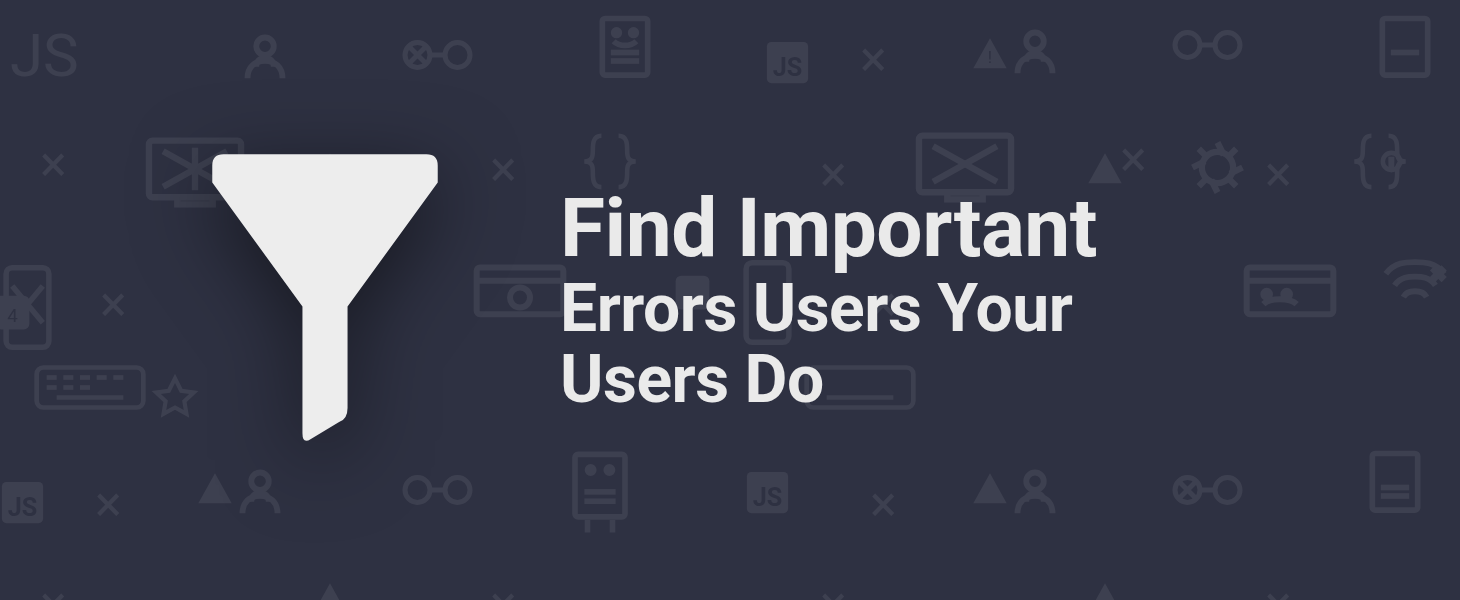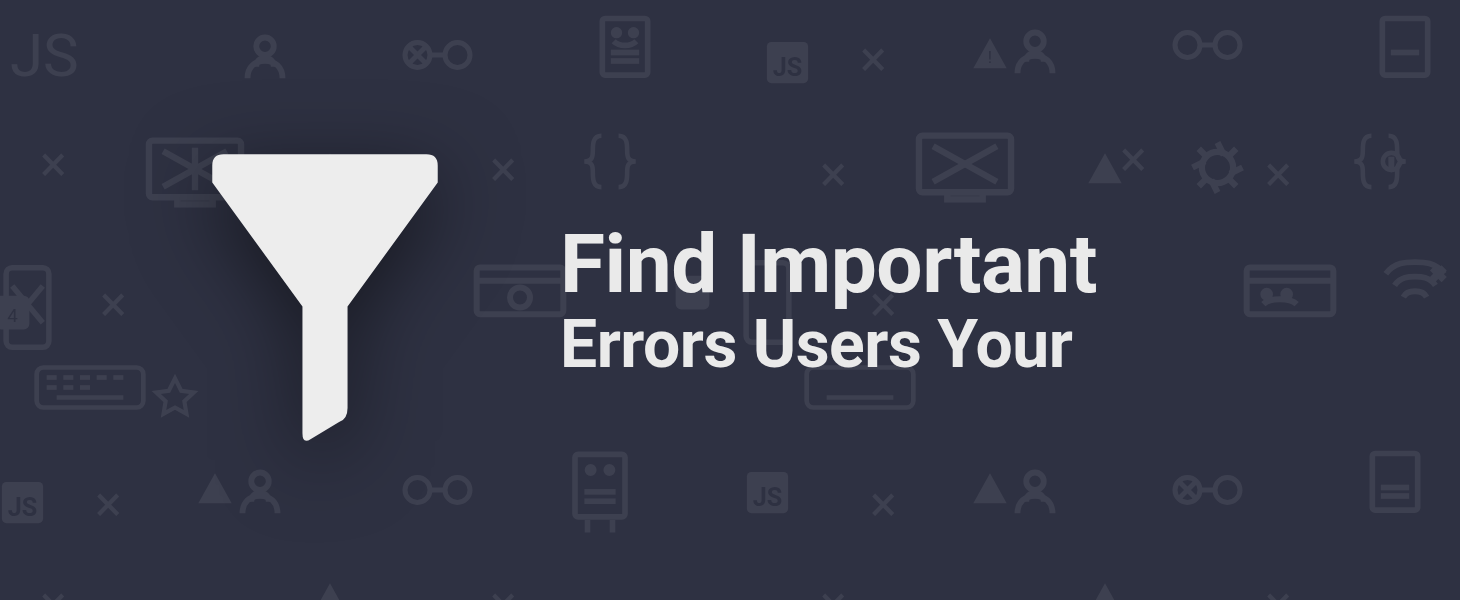--- a/index.html
+++ b/index.html
@@ -342,14 +342,15 @@
                L 45 105
                Q 42 107 42 103
                L 42 58
                L 10 14
                Z" fill="#ededed"></path>
     </svg>
   </div>
   <div class="headline">
     <div class="line1">Find Important</div>
     <div class="line2">Errors Users Your</div>
+    <div class="line3">Users Do</div>
   </div>
 </div>
 
 </body></html>

